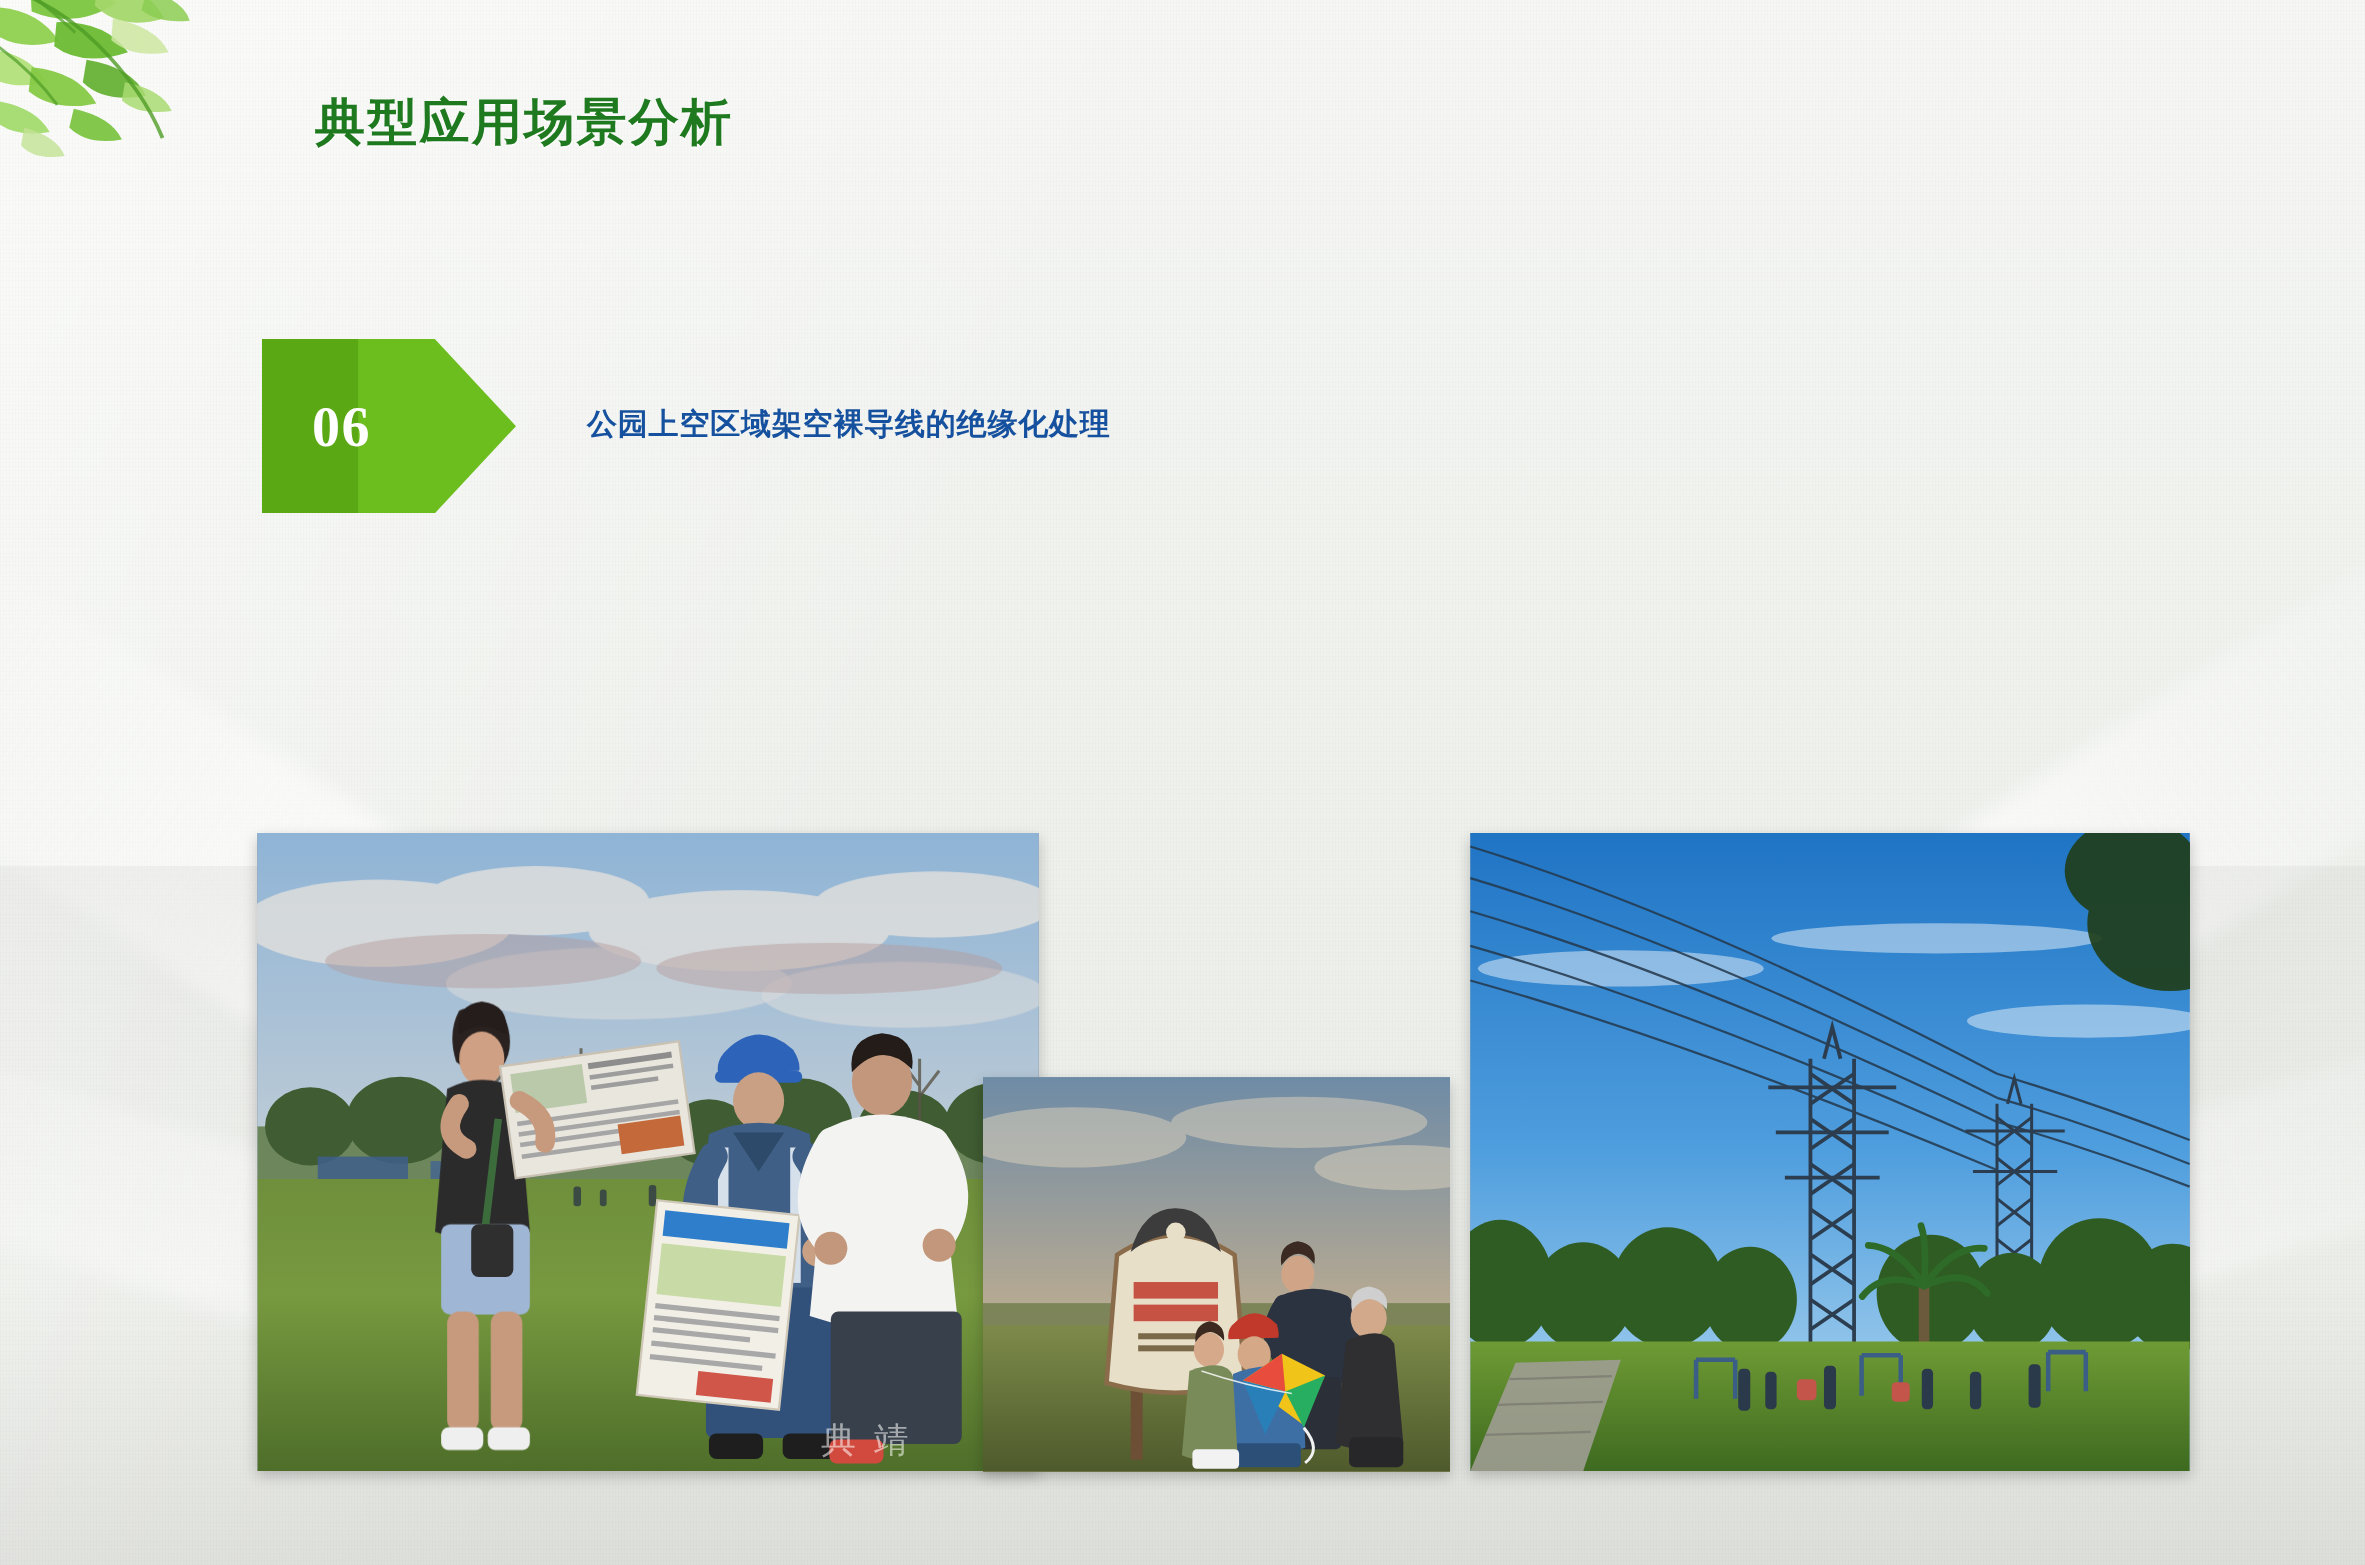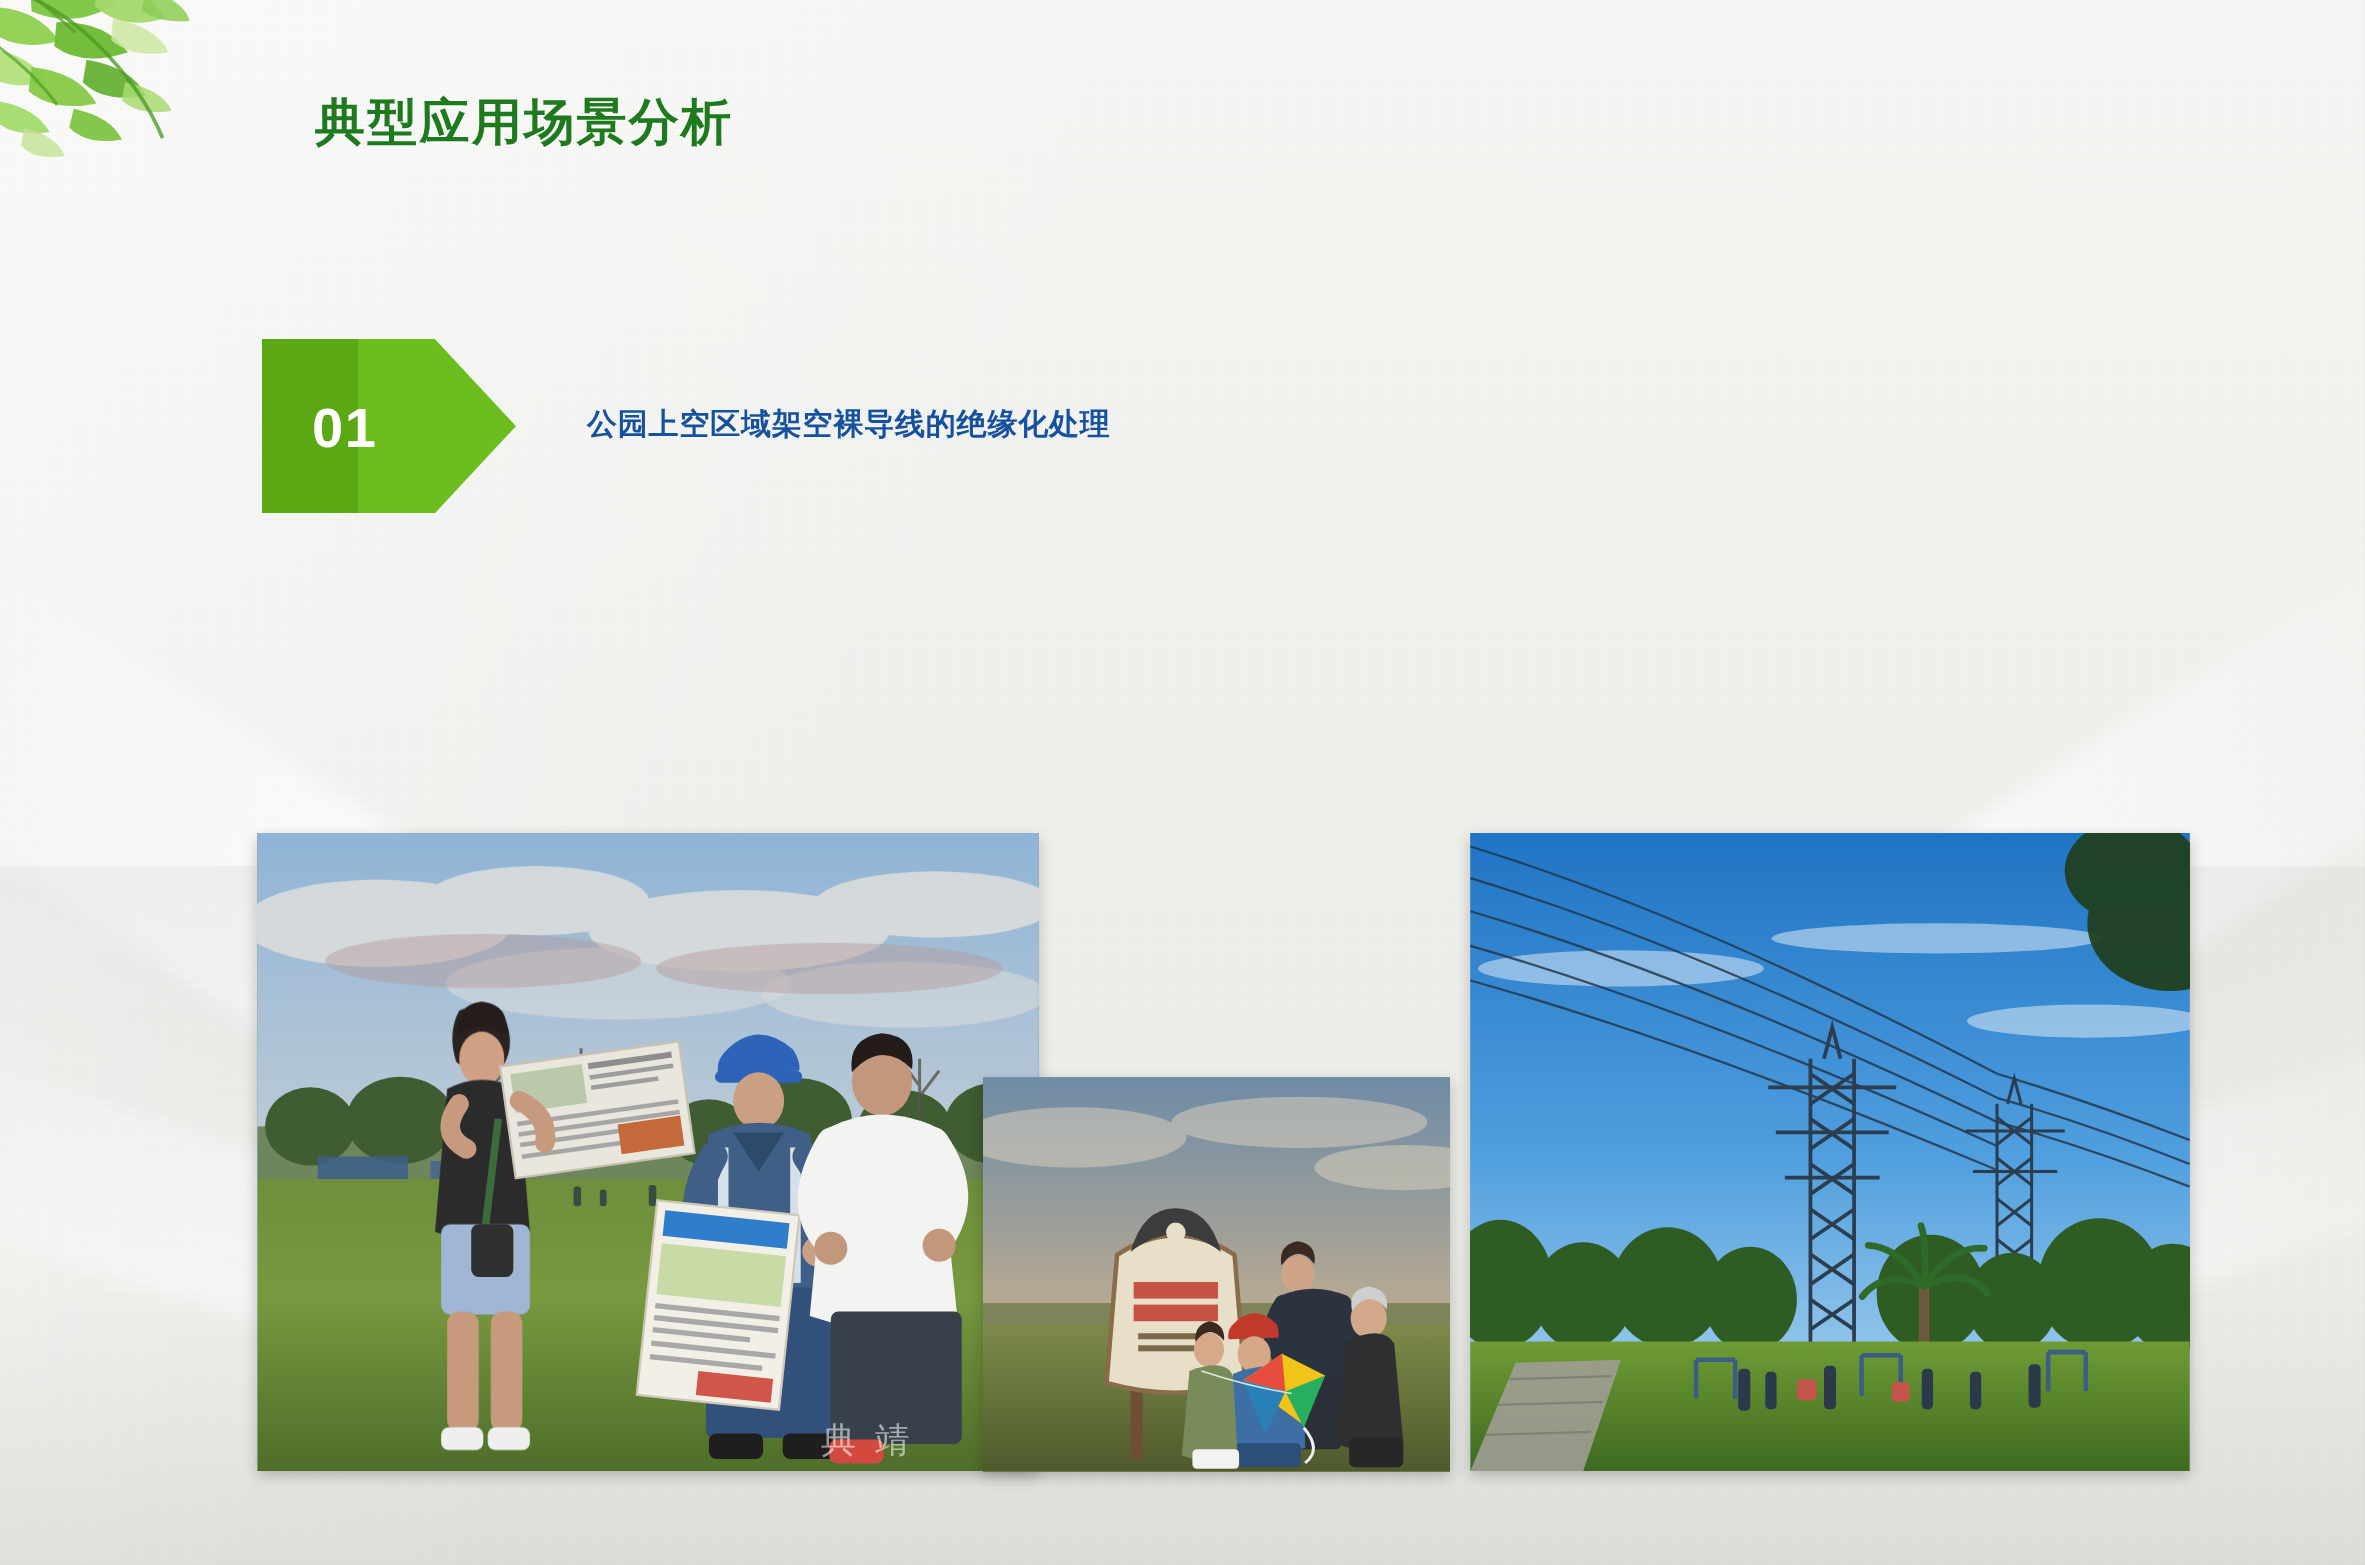--- a/index.html
+++ b/index.html
@@ -16,20 +16,21 @@
   }
 
   
   .slide {
     position: absolute;
     inset: 0;
     background:
       linear-gradient(115deg, rgba(255,255,255,0.55) 0%, rgba(255,255,255,0) 40%),
       linear-gradient(180deg, #f6f7f4 0%, #eef0ec 55%, #e9ebe6 100%);
     overflow: hidden;
+    font-family: Liberation Serif, serif;
   }
   .paper-noise {
     position: absolute;
     inset: 0;
     background-image:
       repeating-linear-gradient(90deg, rgba(0,0,0,0.014) 0px, rgba(0,0,0,0.014) 0.8px, rgba(255,255,255,0) 0.8px, rgba(255,255,255,0) 3px),
       repeating-linear-gradient(0deg, rgba(0,0,0,0.010) 0px, rgba(0,0,0,0.010) 0.8px, rgba(255,255,255,0) 0.8px, rgba(255,255,255,0) 3.8px);
     opacity: .9;
     pointer-events: none;
   }
@@ -187,21 +188,21 @@
 
   <div class="title">典型应用场景分析</div>
 
   <div class="banner">
     <div class="banner-shape">
       <svg viewBox="0 0 338 232" xmlns="http://www.w3.org/2000/svg" preserveAspectRatio="none">
         <path d="M0,0 H230 L338,116 L230,232 H0 Z" fill="#6cbe1f"></path>
         <path d="M0,0 H128 V232 H0 Z" fill="#5aa814"></path>
       </svg>
     </div>
-    <div class="banner-num">01</div>
+    <div class="banner-num">06</div>
   </div>
 
   <div class="subtitle">公园上空区域架空裸导线的绝缘化处理</div>
 
 
   <div class="photo photo-1">
     <svg viewBox="0 0 1038 848" xmlns="http://www.w3.org/2000/svg">
       <defs>
         <linearGradient id="sky1" x1="0" y1="0" x2="0" y2="1">
           <stop offset="0%" stop-color="#8fb4d6"></stop>

